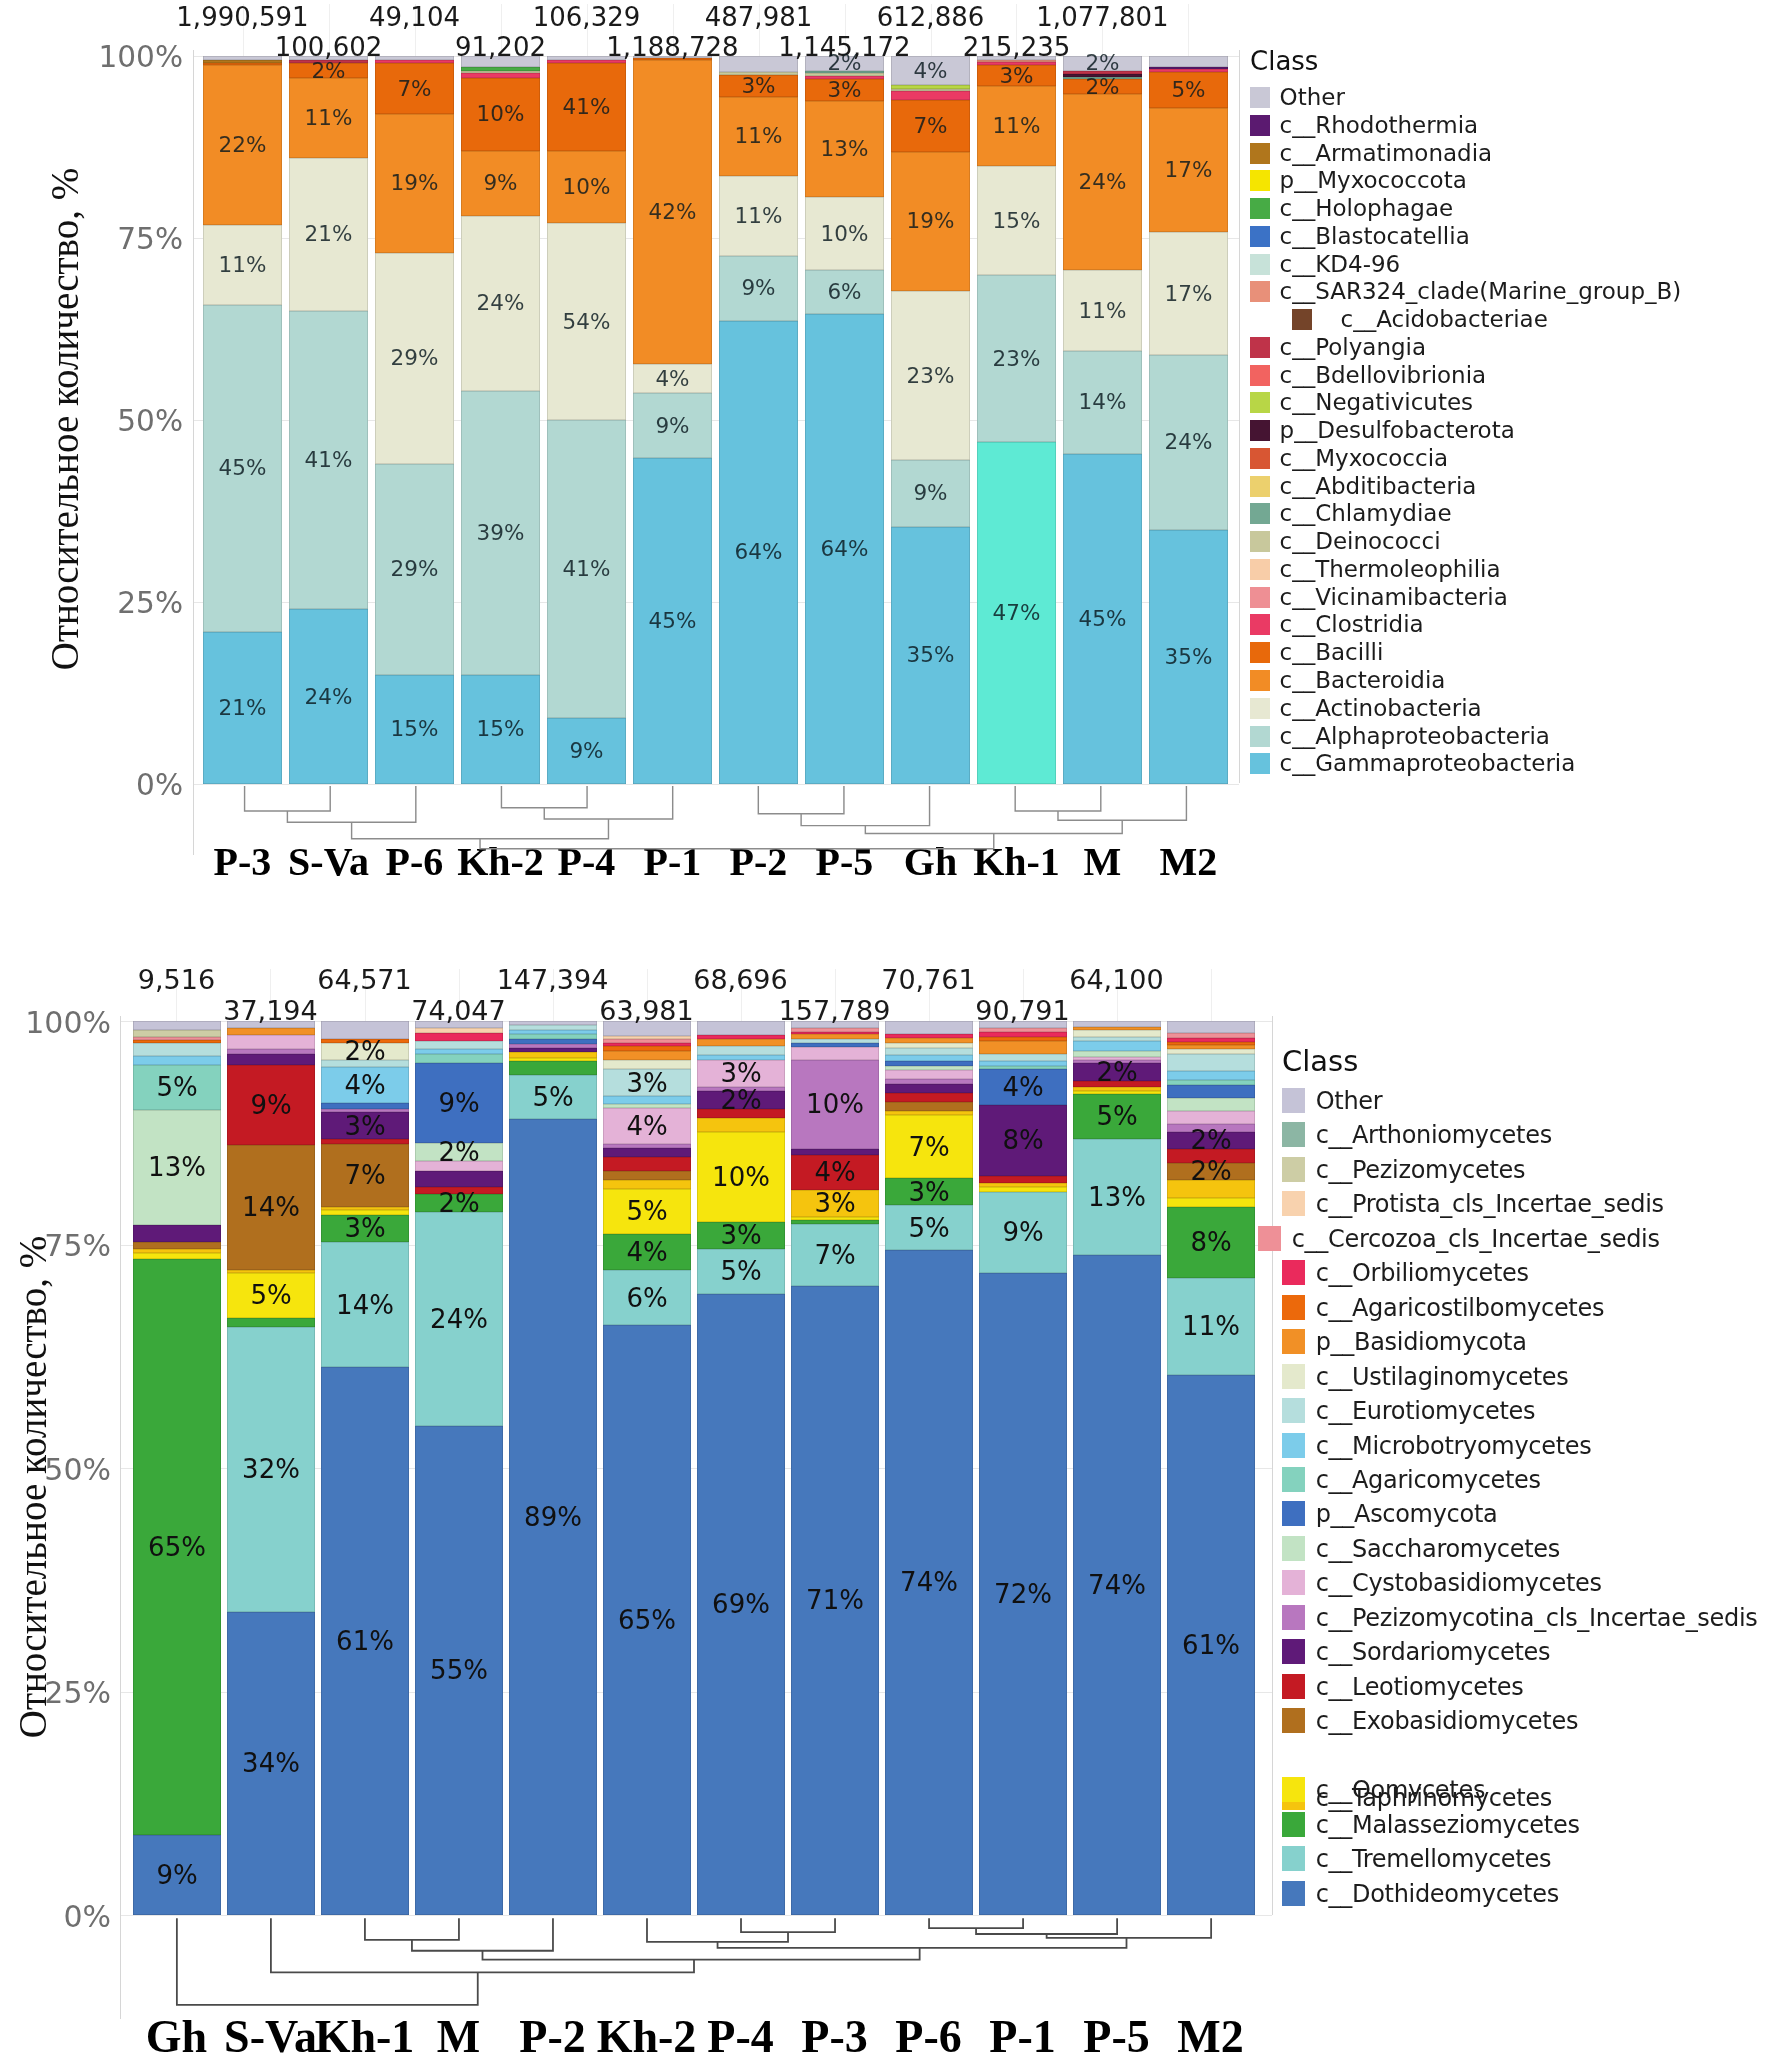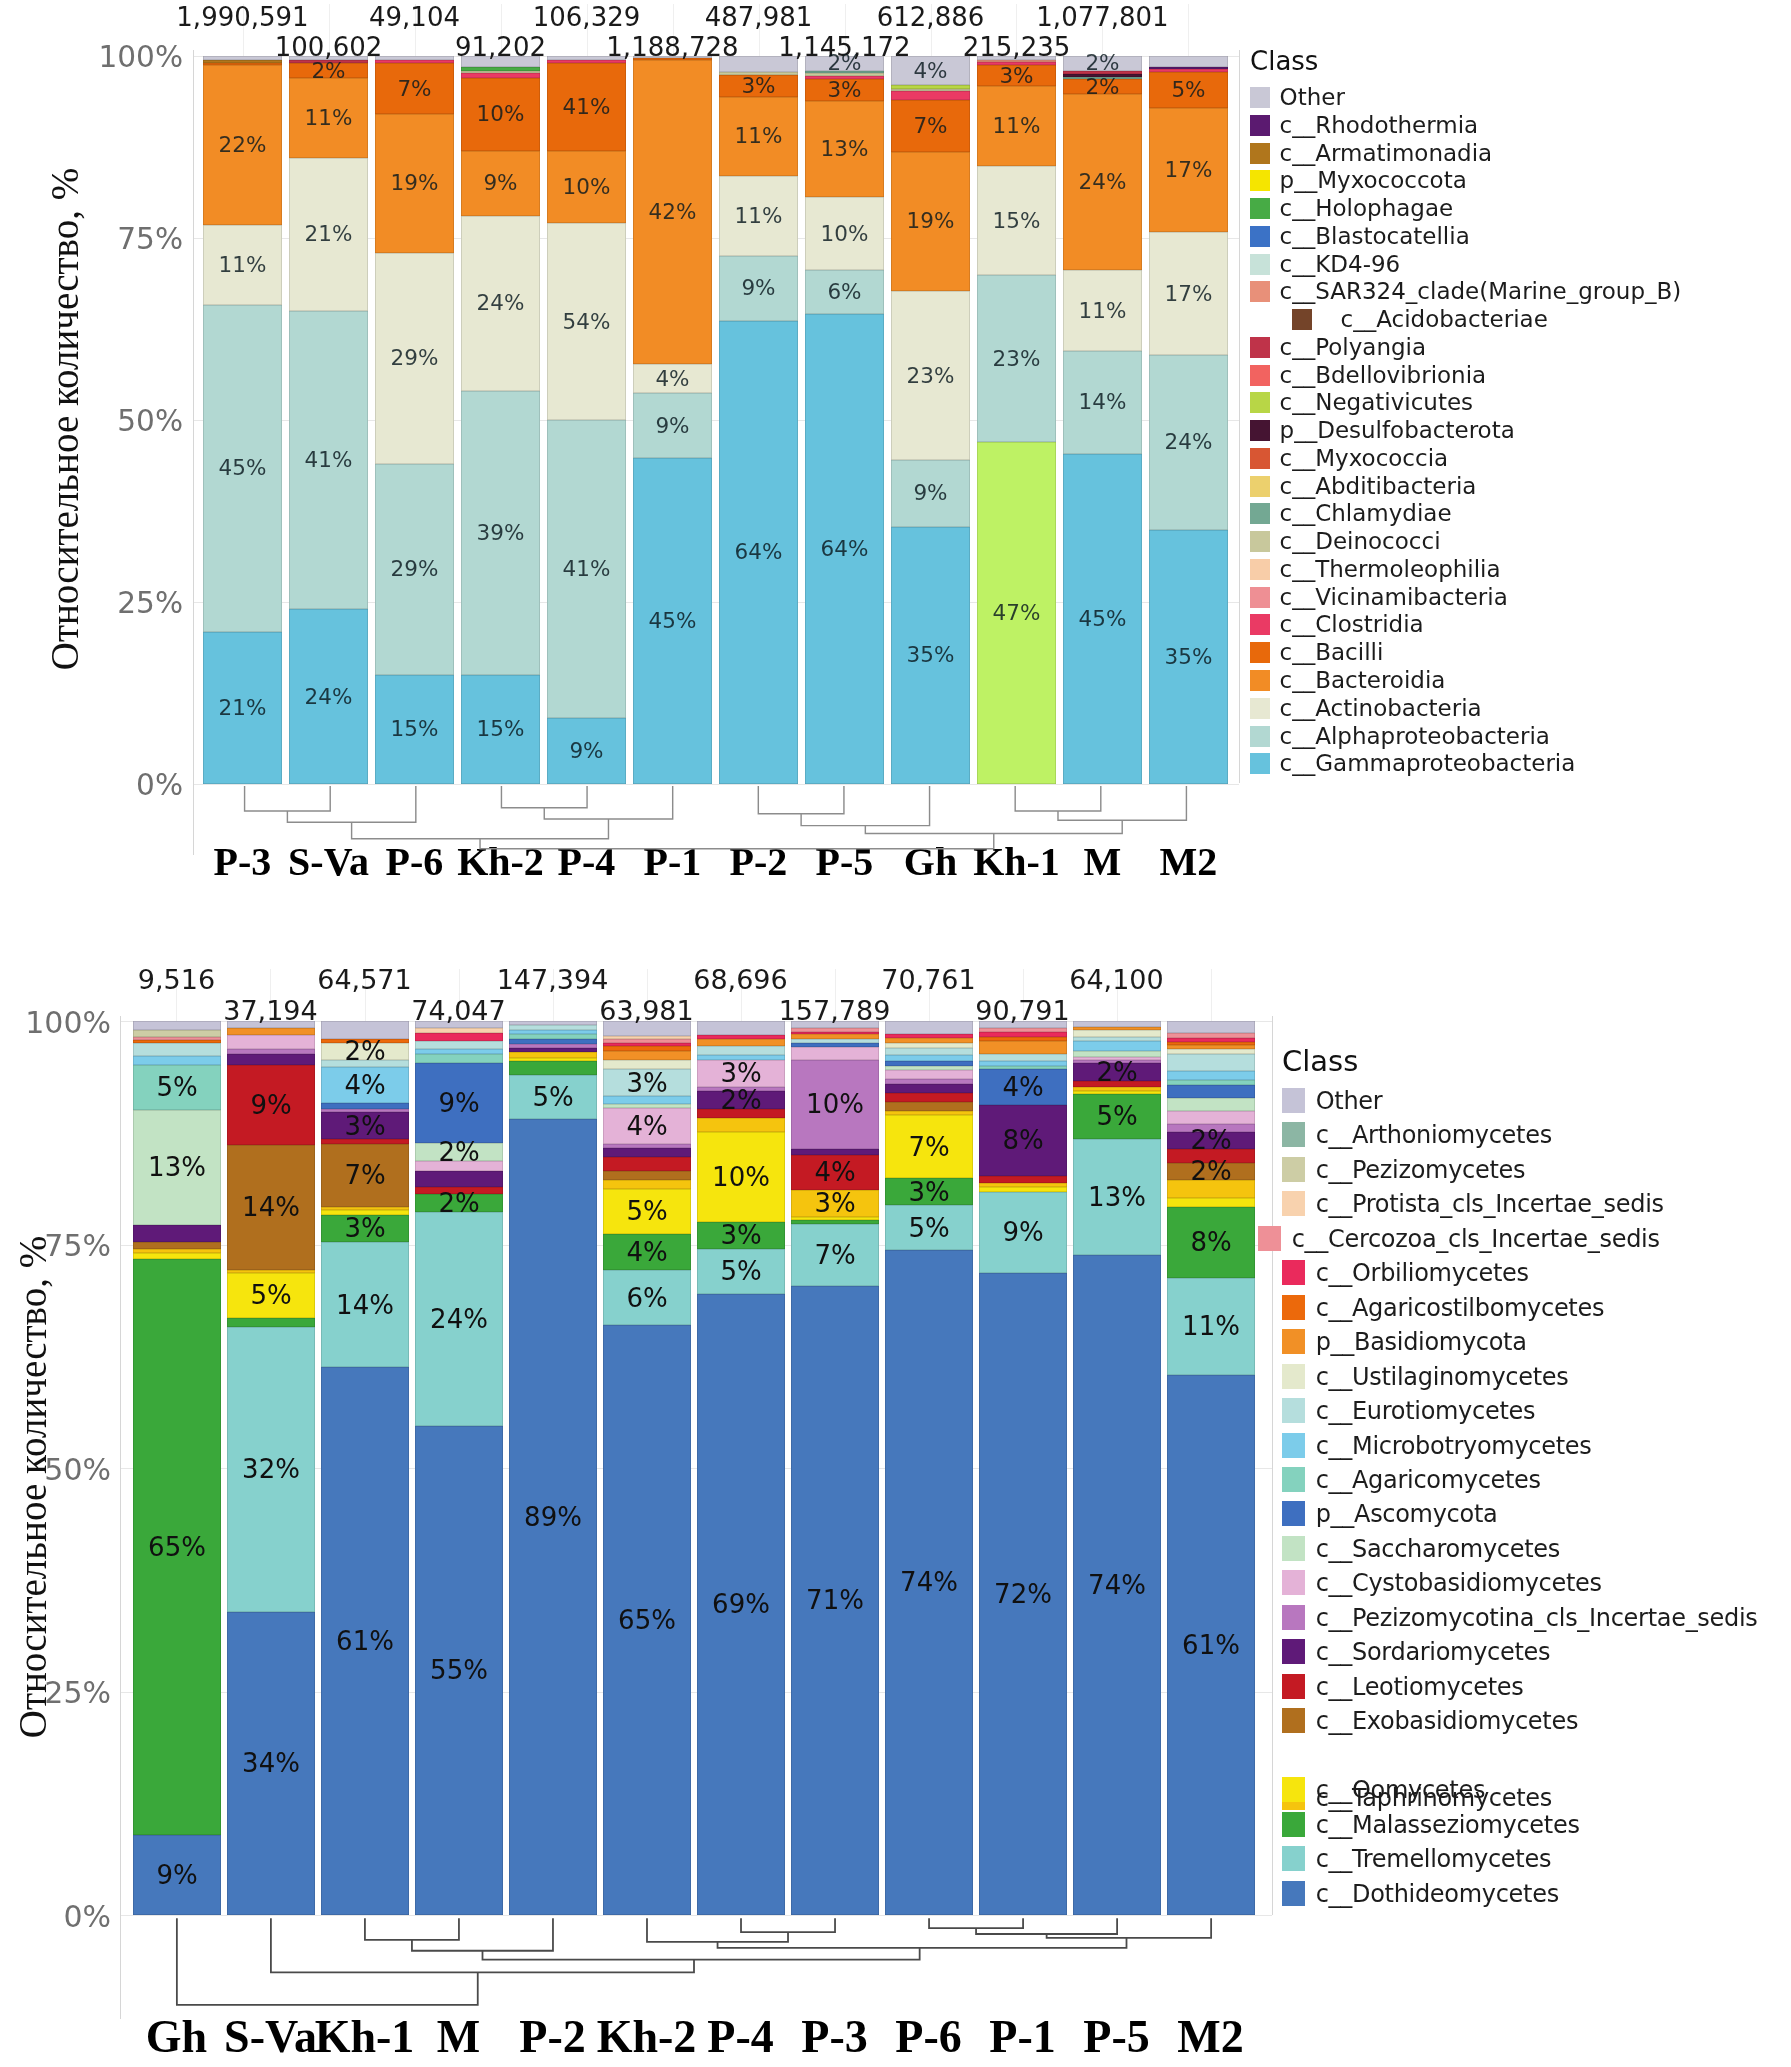--- a/index.html
+++ b/index.html
@@ -274,21 +274,21 @@
           </div>
           <div class="seg" style="flex: 0 0 10.978%; background: rgb(242, 140, 37);">
             <span class="seg-label">11%</span>
           </div>
           <div class="seg" style="flex: 0 0 14.9701%; background: rgb(231, 232, 210);">
             <span class="seg-label">15%</span>
           </div>
           <div class="seg" style="flex: 0 0 22.9541%; background: rgb(178, 216, 210);">
             <span class="seg-label">23%</span>
           </div>
-          <div class="seg" style="flex: 0 0 46.9062%; background: #bef264;">
+          <div class="seg" style="flex: 0 0 46.9062%; background: #5eead4;">
             <span class="seg-label">47%</span>
           </div>
         </div>
         <div class="count" style="left: 918px; top: 34px;">215,235</div>
         <div class="xlab" style="left: 936px; top: 842px;">Kh-1</div>
         <div class="bar" style="left: 1063px; top: 56px; width: 79px; height: 728px;">
           <div class="seg" style="flex: 0 0 2.01613%; background: rgb(201, 200, 214);">
             <span class="seg-label">2%</span>
           </div>
           <div class="seg" style="flex: 0 0 0.403226%; background: rgb(191, 51, 73);"></div>

